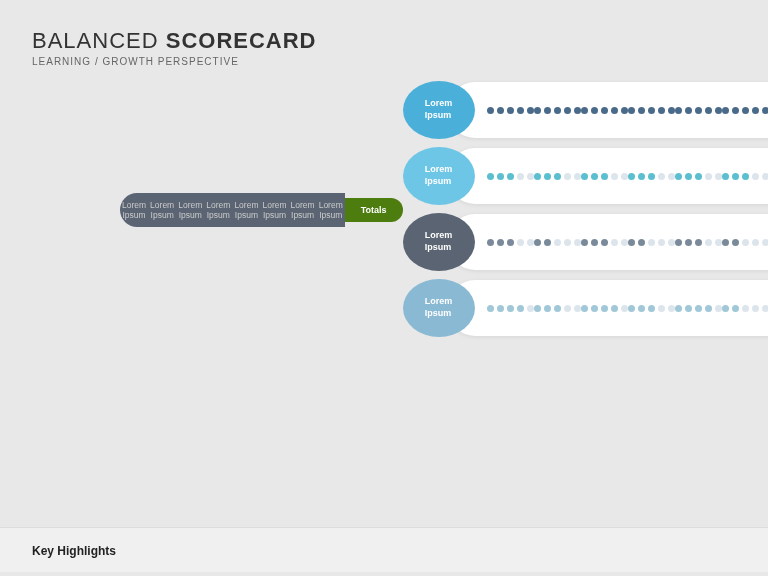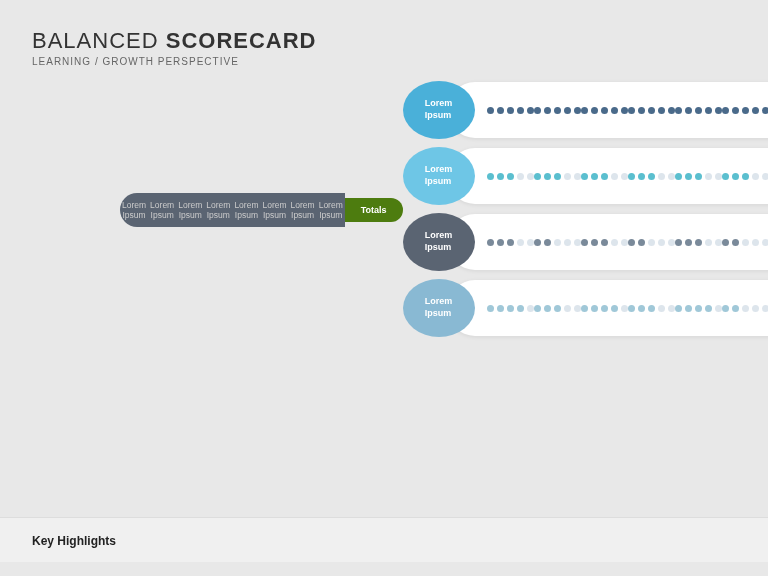--- a/index.html
+++ b/index.html
@@ -161,21 +161,21 @@
       position: absolute;
       top: -2px;
       background: #ccc;
       border: 2px solid white;
       box-shadow: 0 1px 3px rgba(0,0,0,0.2);
     }
 
     
     .footer {
       position: absolute;
-      bottom: 14px;
+      bottom: 4px;
       left: 0;
       right: 0;
       background: #f0f0f0;
       border-top: 1px solid #ddd;
       padding: 14px 32px;
       display: flex;
       align-items: flex-start;
       gap: 20px;
     }
     .footer-label {

